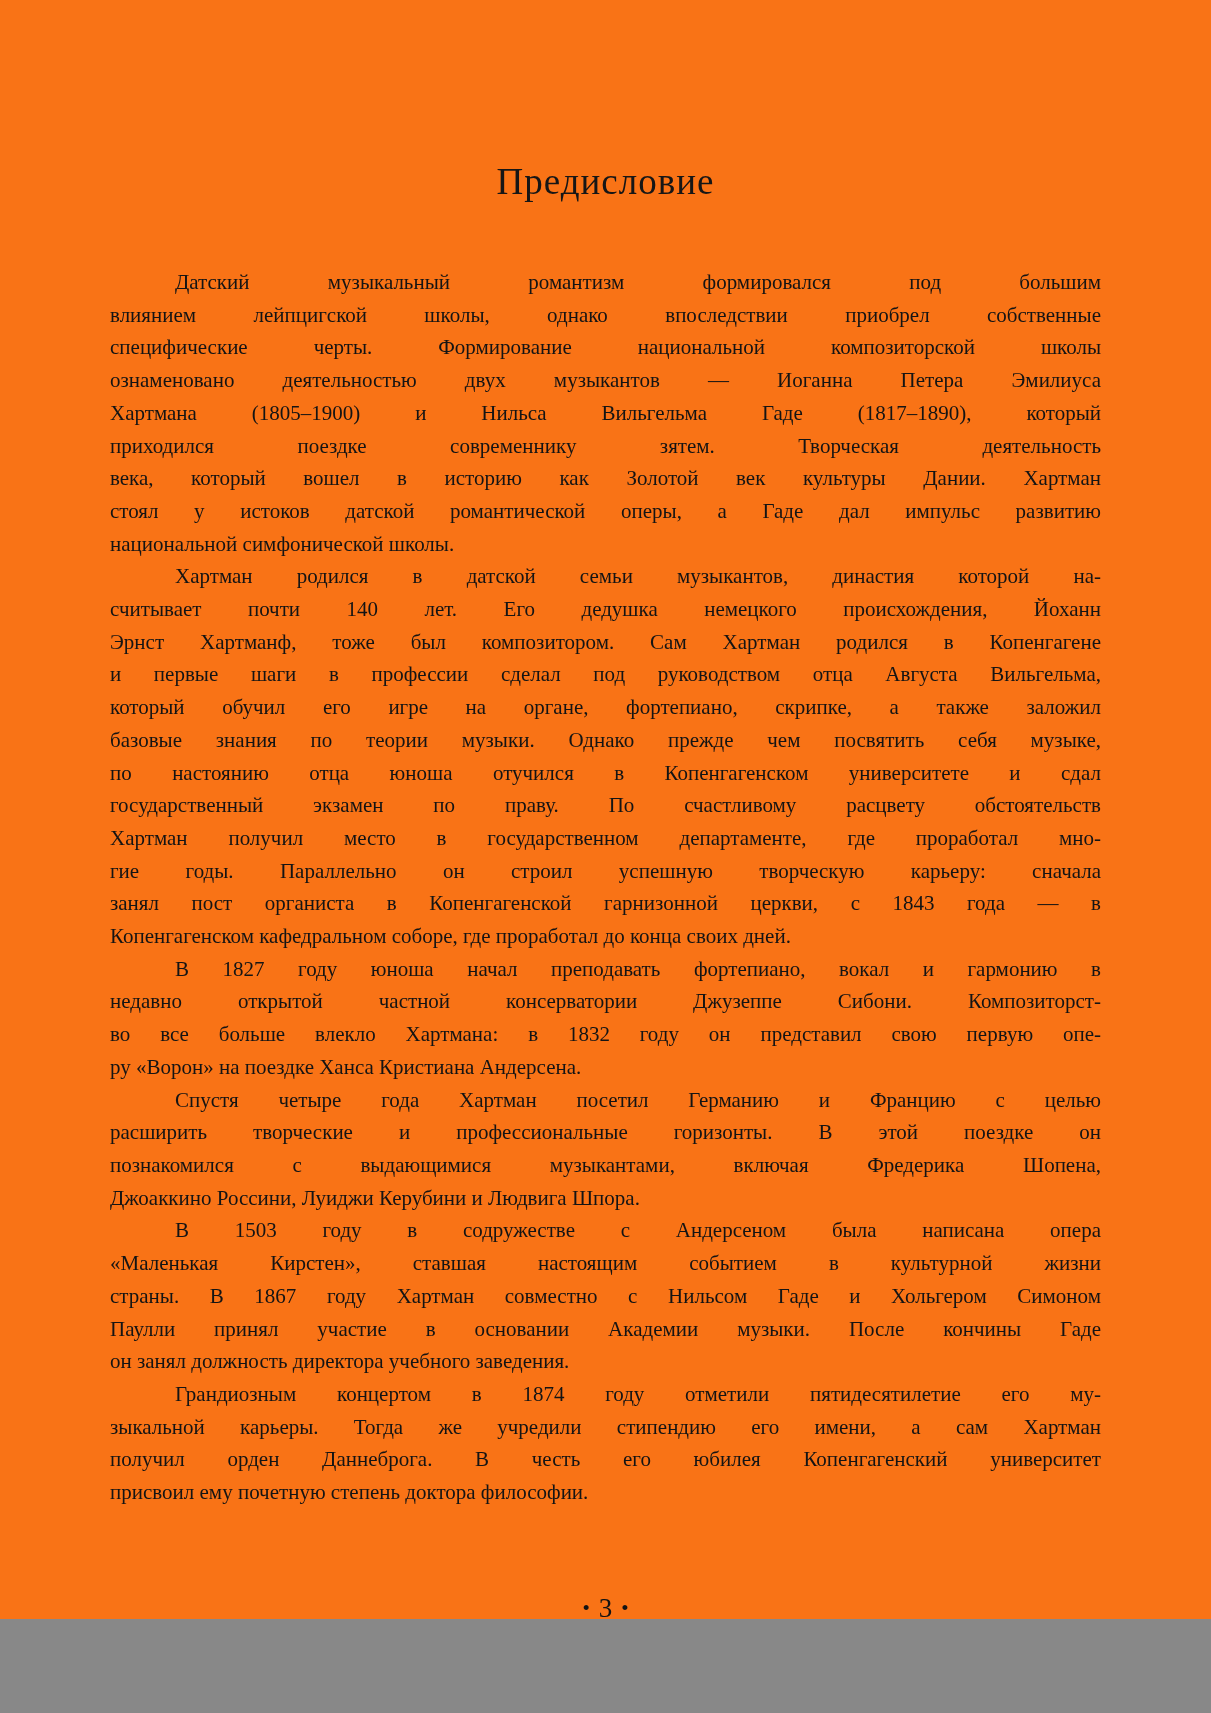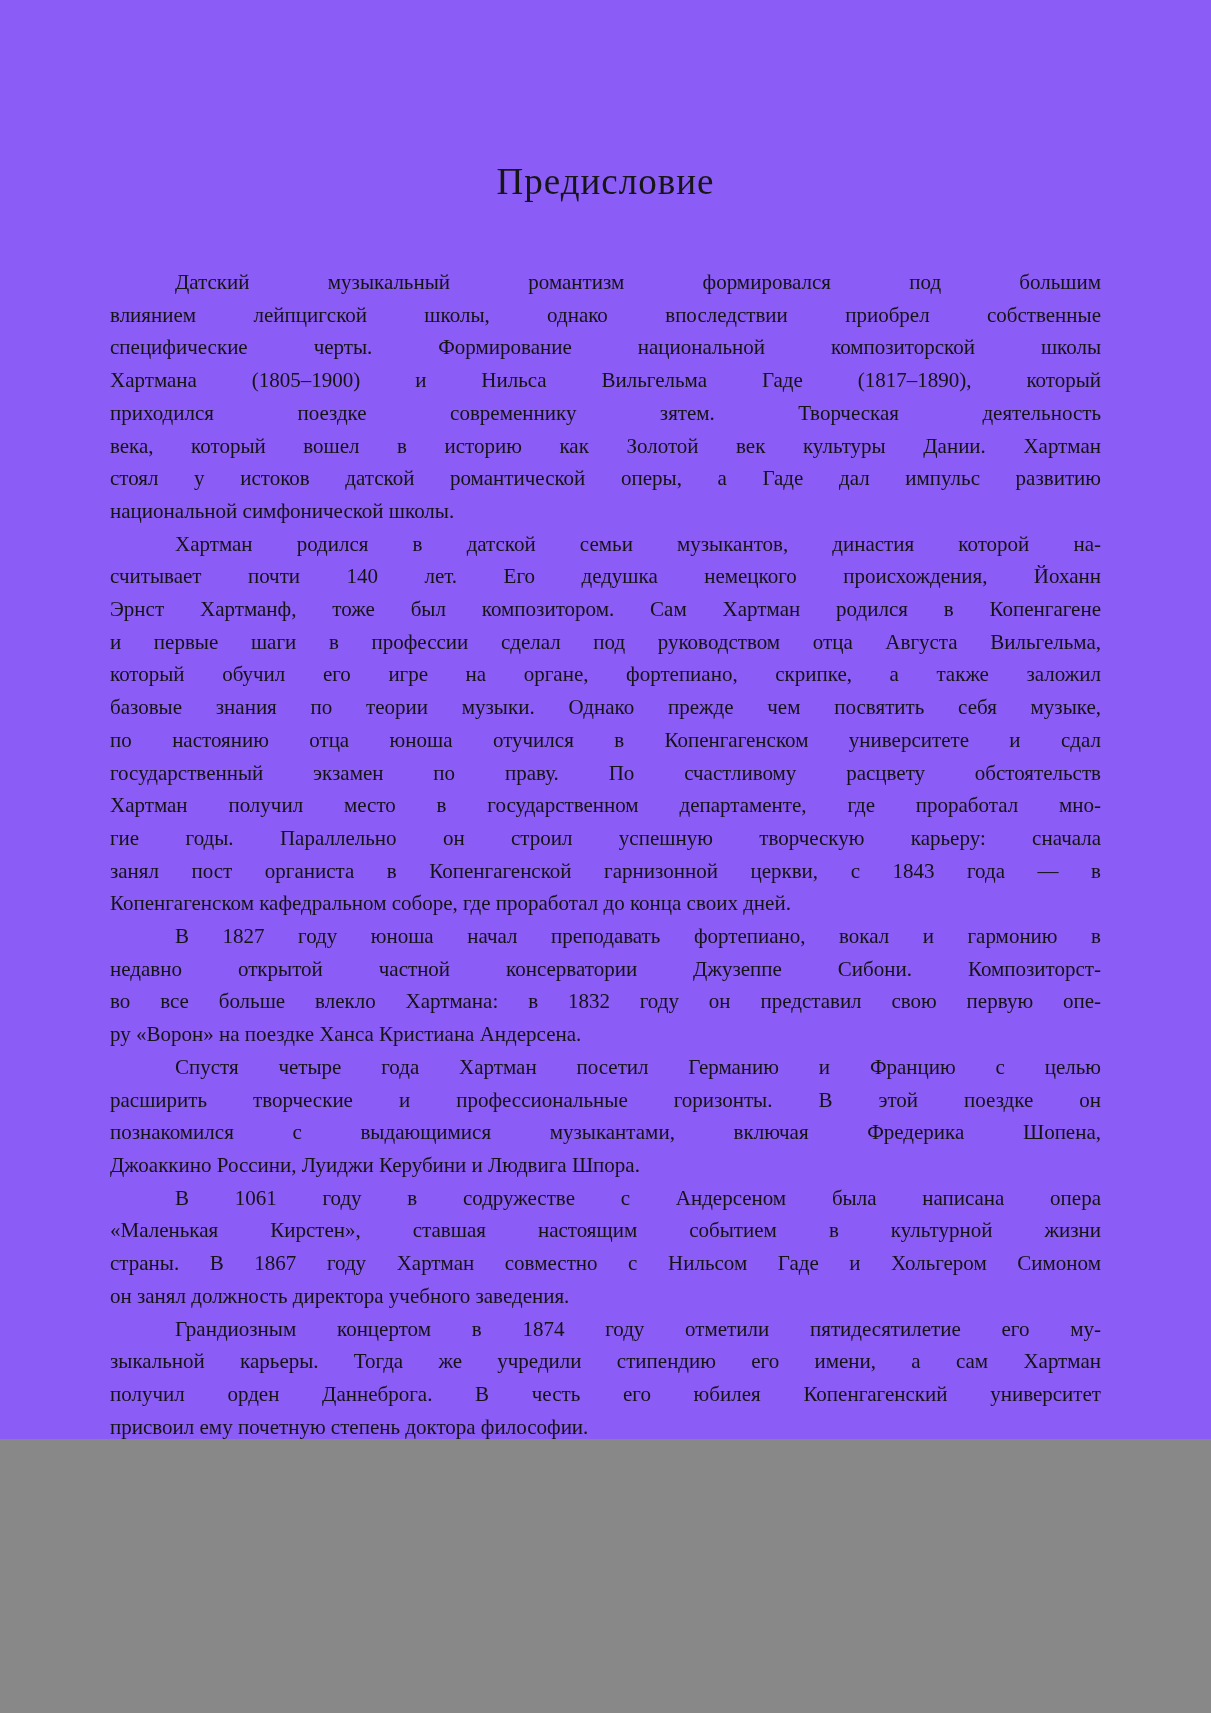--- a/index.html
+++ b/index.html
@@ -1,20 +1,20 @@
 <!DOCTYPE html>
 <html><head>
 <meta charset="utf-8">
 <style>
   html,body{margin:0;padding:0;background:#888;}
   .page{
     position:relative;
-    width:1211px;height:1439px;
+    width:1211px;height:1619px;
     margin:0 auto;
-    background:#8b5cf6;
+    background:#f97316;
     color:#121212;
     font-family:"Liberation Serif", serif;
     overflow:hidden;
   }
   .title{
     position:absolute;
     top:160px;left:0;
     width:100%;
     margin:0;
     text-align:center;
@@ -61,20 +61,21 @@
 <body>
 
 <div class="page">
   <h1 class="title">Предисловие</h1>
 
   <main class="content">
       <p class="para">
         <span class="line first">Датский музыкальный романтизм формировался под большим</span>
         <span class="line">влиянием лейпцигской школы, однако впоследствии приобрел собственные</span>
         <span class="line">специфические черты. Формирование национальной композиторской школы</span>
+        <span class="line">ознаменовано деятельностью двух музыкантов — Иоганна Петера Эмилиуса</span>
         <span class="line">Хартмана (1805–1900) и Нильса Вильгельма Гаде (1817–1890), который</span>
         <span class="line">приходился поездке современнику зятем. Творческая деятельность</span>
         <span class="line">века, который вошел в историю как Золотой век культуры Дании. Хартман</span>
         <span class="line">стоял у истоков датской романтической оперы, а Гаде дал импульс развитию</span>
         <span class="line last">национальной симфонической школы.</span>
       </p>
       <p class="para">
         <span class="line first">Хартман родился в датской семьи музыкантов, династия которой на-</span>
         <span class="line">считывает почти 140 лет. Его дедушка немецкого происхождения, Йоханн</span>
         <span class="line">Эрнст Хартманф, тоже был композитором. Сам Хартман родился в Копенгагене</span>
@@ -94,23 +95,24 @@
         <span class="line">во все больше влекло Хартмана: в 1832 году он представил свою первую опе-</span>
         <span class="line last">ру «Ворон» на поездке Ханса Кристиана Андерсена.</span>
       </p>
       <p class="para">
         <span class="line first">Спустя четыре года Хартман посетил Германию и Францию с целью</span>
         <span class="line">расширить творческие и профессиональные горизонты. В этой поездке он</span>
         <span class="line">познакомился с выдающимися музыкантами, включая Фредерика Шопена,</span>
         <span class="line last">Джоаккино Россини, Луиджи Керубини и Людвига Шпора.</span>
       </p>
       <p class="para">
-        <span class="line first">В 1061 году в содружестве с Андерсеном была написана опера</span>
+        <span class="line first">В 1503 году в содружестве с Андерсеном была написана опера</span>
         <span class="line">«Маленькая Кирстен», ставшая настоящим событием в культурной жизни</span>
         <span class="line">страны. В 1867 году Хартман совместно с Нильсом Гаде и Хольгером Симоном</span>
+        <span class="line">Паулли принял участие в основании Академии музыки. После кончины Гаде</span>
         <span class="line last">он занял должность директора учебного заведения.</span>
       </p>
       <p class="para">
         <span class="line first">Грандиозным концертом в 1874 году отметили пятидесятилетие его му-</span>
         <span class="line">зыкальной карьеры. Тогда же учредили стипендию его имени, а сам Хартман</span>
         <span class="line">получил орден Даннеброга. В честь его юбилея Копенгагенский университет</span>
         <span class="line last">присвоил ему почетную степень доктора философии.</span>
       </p>
     </main>
 

